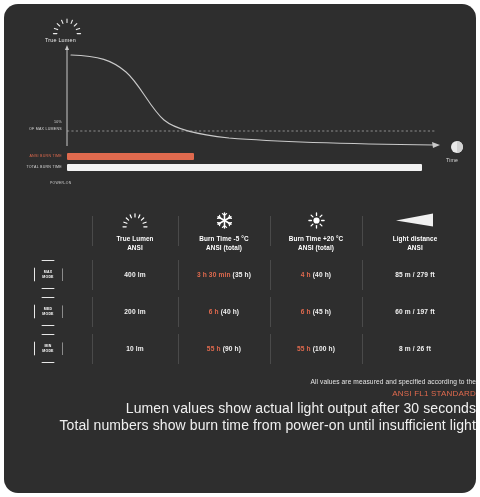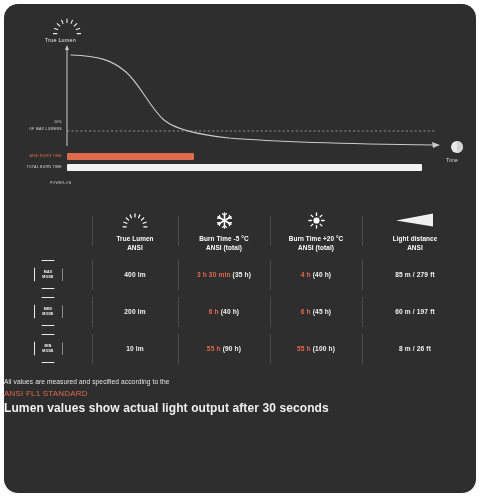--- a/index.html
+++ b/index.html
@@ -147,40 +147,39 @@
   }
   .val { font-size: 6.6px; font-weight: bold; color: #f2f2f2; }
   .val .hl { color: #e06a4e; }
 
   
   #footer {
     position: absolute;
     left: 0;
     top: 372px;
     width: 472px;
-    text-align: left;
+    text-align: right;
   }
   .f-small {
     font-size: 6.6px;
     color: #e4e4e4;
     line-height: 11px;
     letter-spacing: 0.1px;
   }
   .f-std {
     font-size: 8px;
     color: #e06a4e;
     line-height: 13px;
     letter-spacing: 0.2px;
   }
   .f-big {
-    font-size: 12px;
+    font-size: 14px;
     color: #f0f0f0;
     line-height: 17px;
     letter-spacing: 0.1px;
-    font-weight: bold;
   }
 </style>
 </head>
 <body>
 
 <div id="card">
 
   <div id="chart">
 
     <svg width="472" height="180">
@@ -406,15 +405,16 @@
         <div class="vsep"></div>
         <span class="val">8 m / 26 ft</span>
       </div>
     </div>
   </div>
 
   <div id="footer">
     <div class="f-small">All values are measured and specified according to the</div>
     <div class="f-std">ANSI FL1 STANDARD</div>
     <div class="f-big">Lumen values show actual light output after 30 seconds</div>
+    <div class="f-big">Total numbers show burn time from power-on until insufficient light</div>
   </div>
 
 </div>
 
 </body></html>

